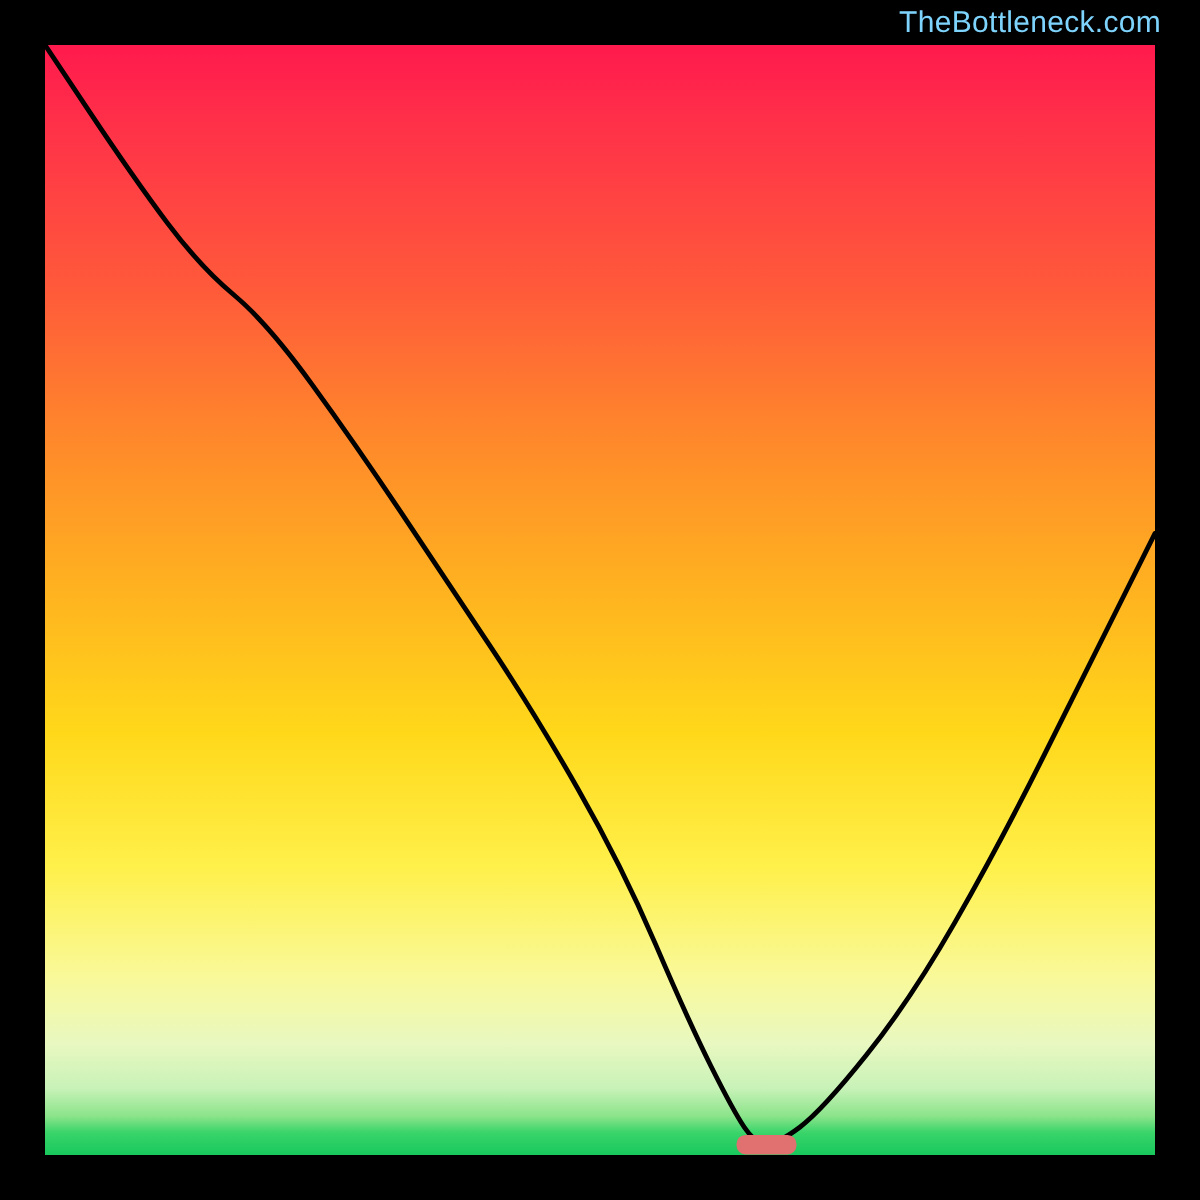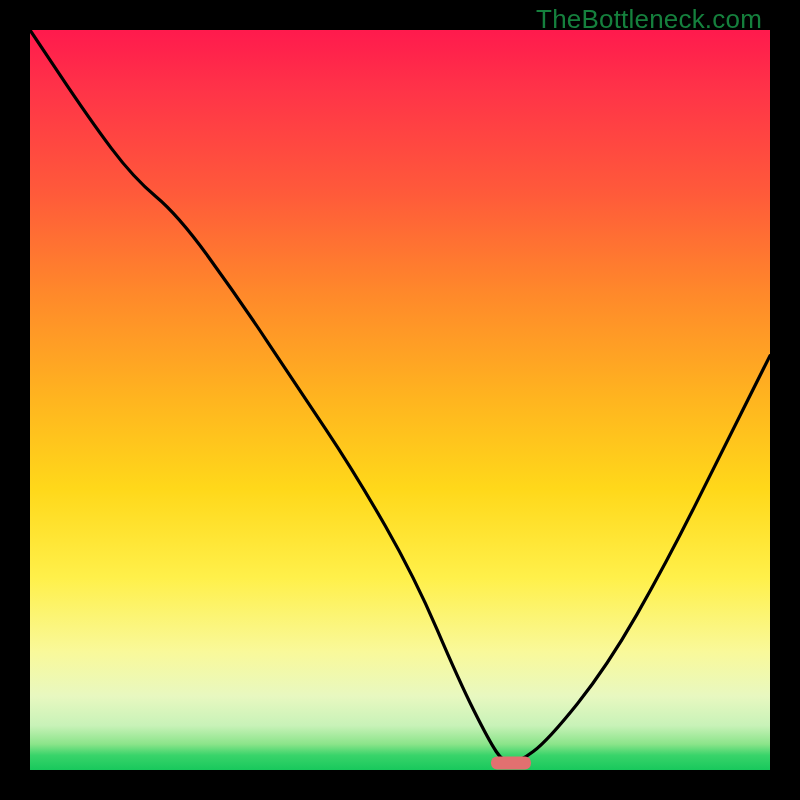--- a/index.html
+++ b/index.html
@@ -45,24 +45,24 @@
   .curve-svg {
     position: absolute;
     left: 0;
     top: 0;
     width: 740px;
     height: 740px;
   }
   .watermark {
     position: absolute;
     top: 4px;
-    right: 38px;
+    right: 26px;
     font-family: Arial, Helvetica, sans-serif;
-    font-size: 26px;
-    color: #15803d;
+    font-size: 20px;
+    color: #7dd3fc;
     letter-spacing: 0.2px;
     user-select: none;
   }
 </style>
 </head>
 <body>
 
 <div class="frame">
 
   <div class="plot-area">

